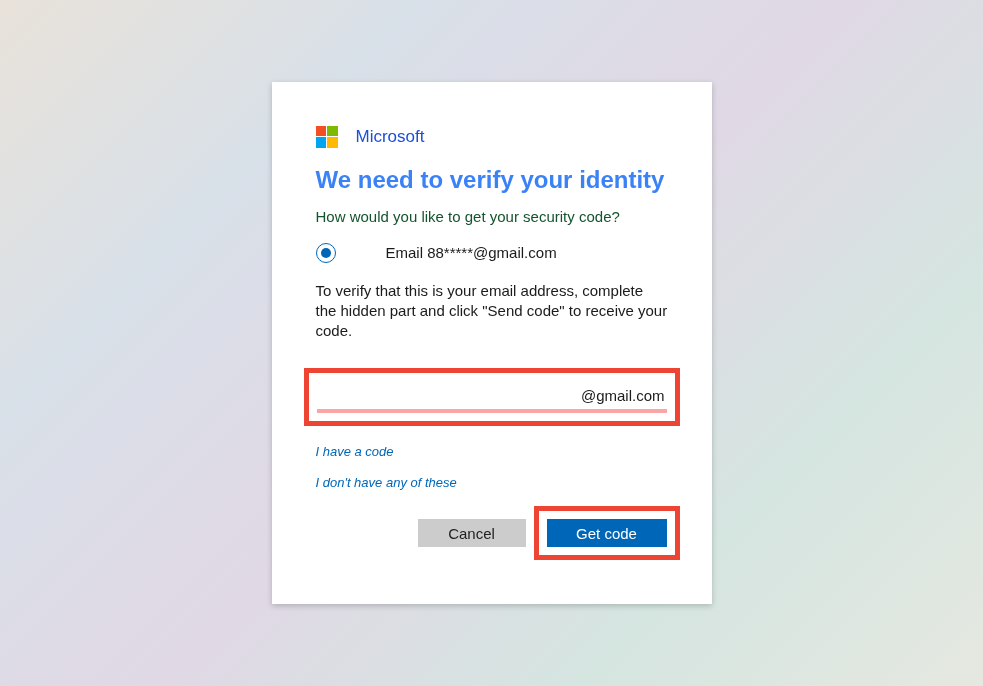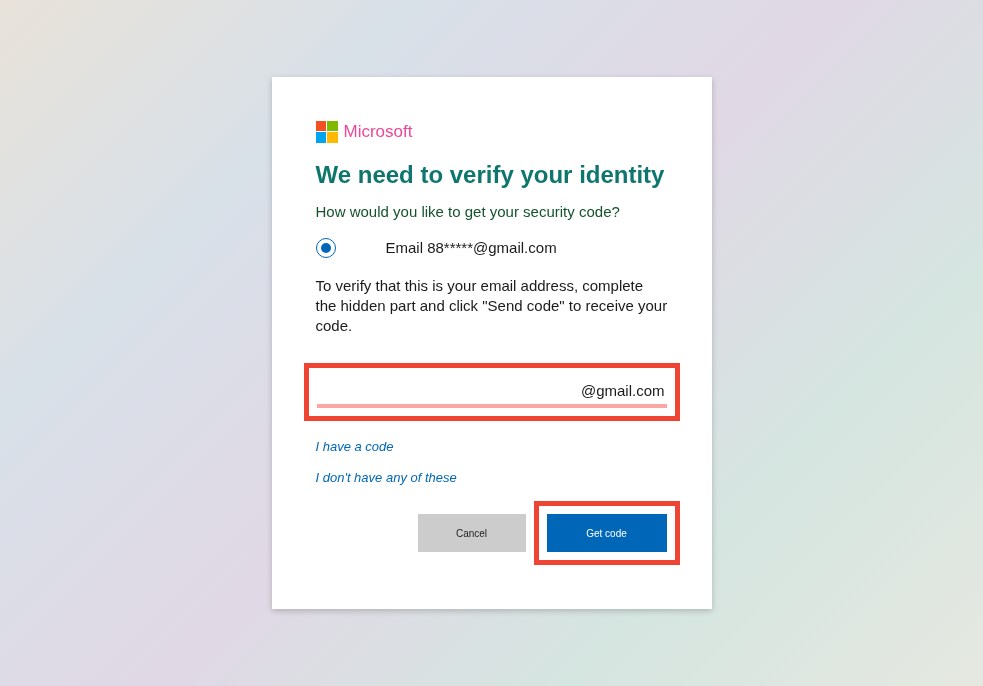--- a/index.html
+++ b/index.html
@@ -42,30 +42,30 @@
       grid-template-rows: 1fr 1fr;
       gap: 1px;
     }
     
     .ms-logo .sq1 { background: #f25022; }
     .ms-logo .sq2 { background: #7fba00; }
     .ms-logo .sq3 { background: #00a4ef; }
     .ms-logo .sq4 { background: #ffb900; }
     
     .logo-text {
-      color: #ec4899;
+      color: #1d4ed8;
       font-size: 17px;
       font-weight: 500;
-      margin-left: 2px;
+      margin-left: 14px;
     }
     
     .title {
       font-size: 24px;
       font-weight: 600;
-      color: #0f766e;
+      color: #3b82f6;
       margin-bottom: 14px;
     }
     
     .subtitle {
       font-size: 15px;
       color: #14532d;
       margin-bottom: 18px;
     }
     
     .radio-row {
@@ -149,23 +149,23 @@
     .button-row {
       display: flex;
       justify-content: flex-end;
       gap: 8px;
       margin-top: 14px;
       align-items: center;
     }
     
     .btn {
       min-width: 108px;
-      height: 38px;
+      height: 28px;
       border: none;
-      font-size: 10px;
+      font-size: 15px;
       cursor: pointer;
       font-family: inherit;
     }
     
     .btn-cancel {
       background: #cccccc;
       color: #222;
     }
     
     .btn-primary-highlight {

